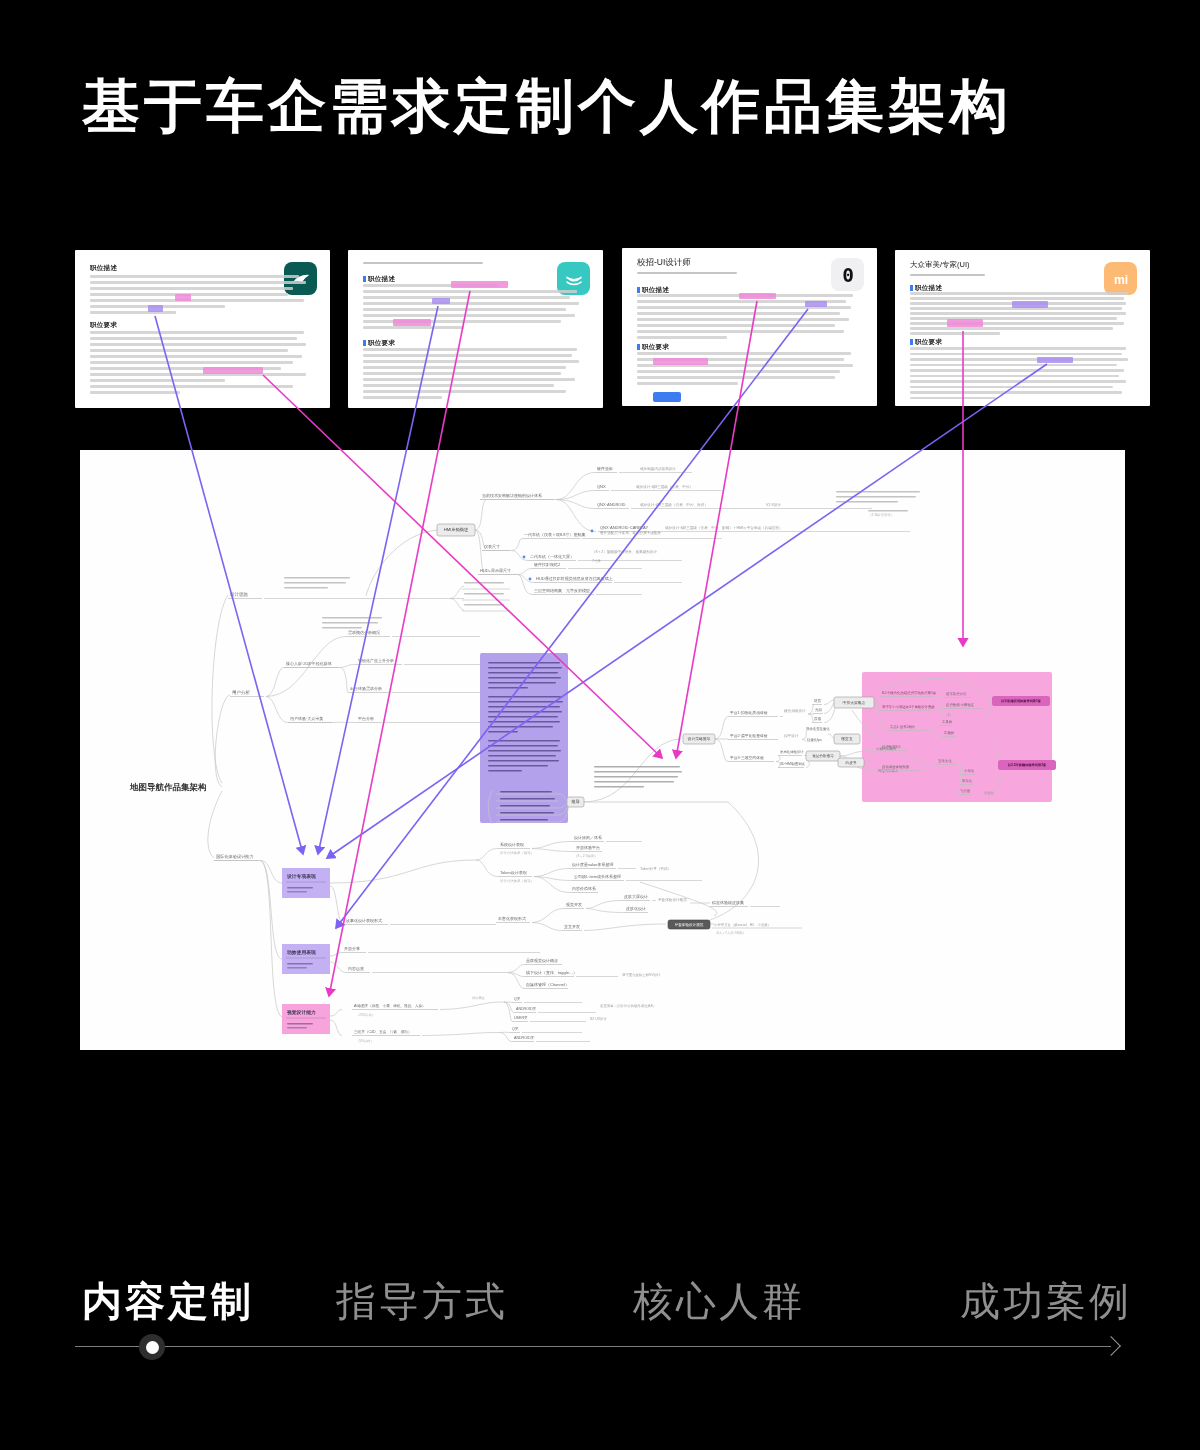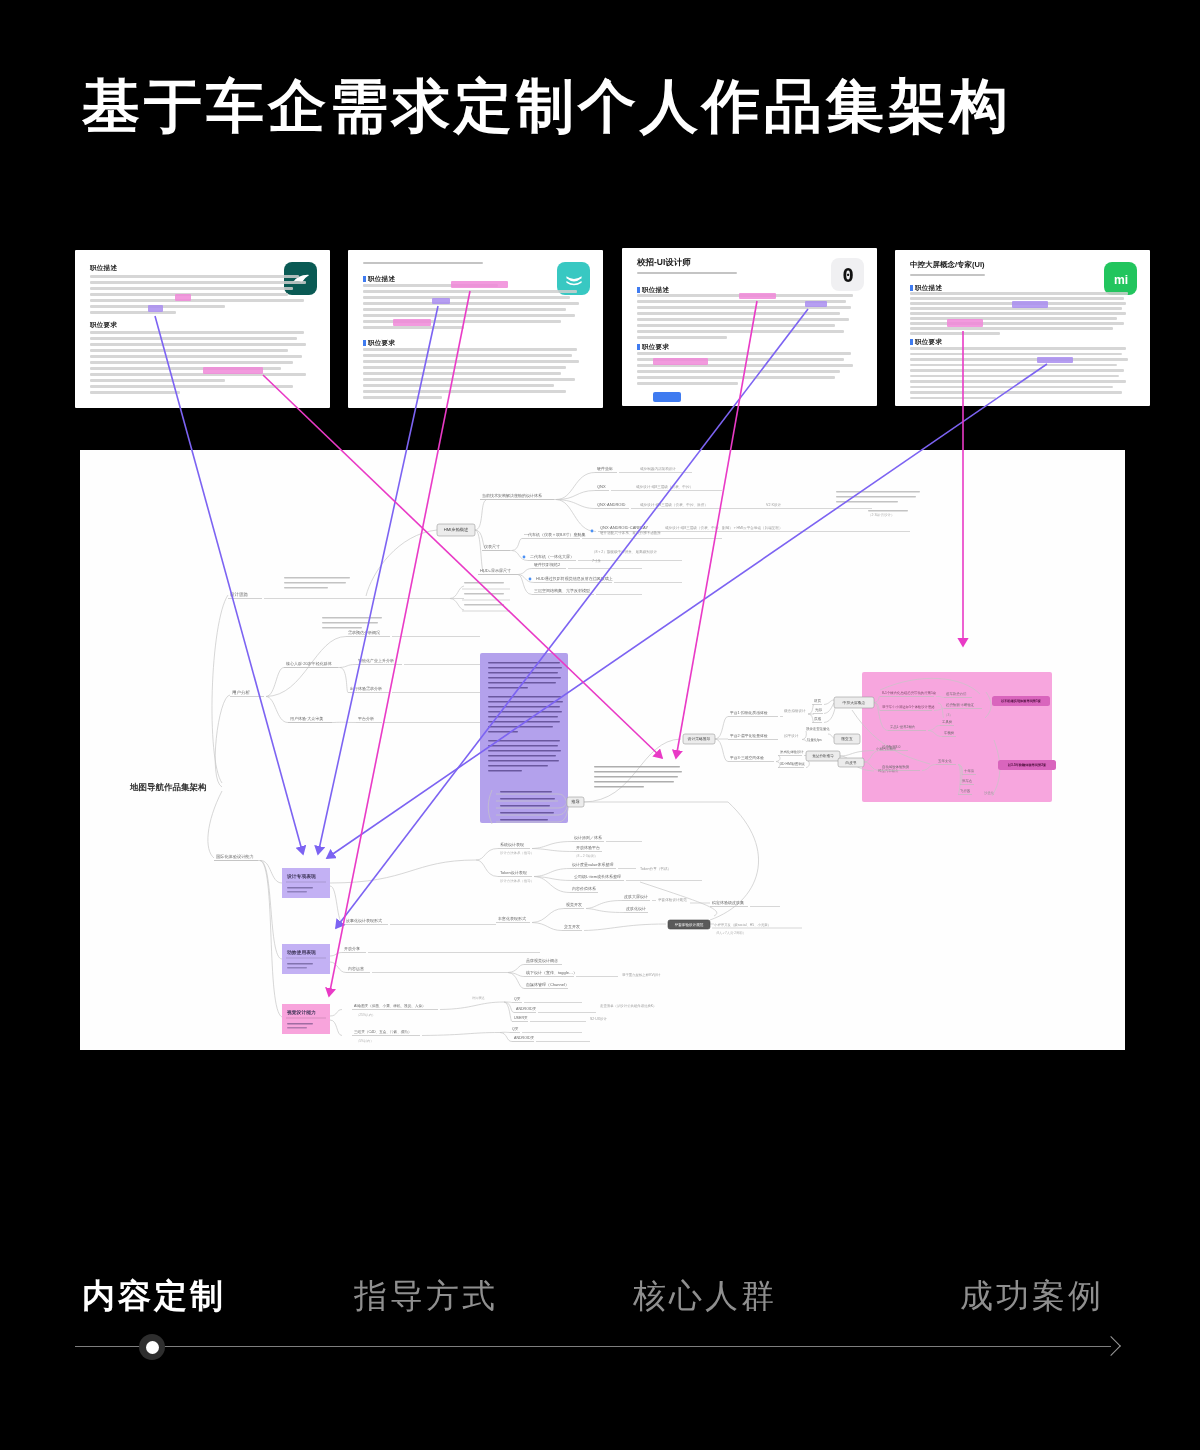--- a/index.html
+++ b/index.html
@@ -9,33 +9,33 @@
   *{margin:0;padding:0;box-sizing:border-box}
   html,body{width:1200px;height:1450px;background:var(--bg);overflow:hidden;
     font-family:"Liberation Sans","DejaVu Sans",sans-serif;position:relative}
   #stage{position:absolute;inset:0;width:1200px;height:1238px;background:var(--bg)}
   .page-title{position:absolute;left:82px;top:68px;color:#fff;font-size:58px;font-weight:bold;letter-spacing:4px}
   
   .card{position:absolute;background:#fff;width:255px;height:158px;border-radius:1px;overflow:hidden}
   .card .logo{position:absolute;right:13px;top:12px;width:33px;height:33px;border-radius:8px;
     display:flex;align-items:center;justify-content:center}
   .card h4{position:absolute;left:15px;font-size:6.5px;font-weight:bold;color:#222;letter-spacing:.3px}
-  .card .cardtitle{position:absolute;left:15px;font-weight:bold;color:#1b1b1b}
+  .card .cardtitle{position:absolute;left:15px;font-weight:normal;color:#1b1b1b}
   .sk{position:absolute;left:15px;height:2.6px;background:#cfcfcf;border-radius:1px;opacity:.85}
   .bc{position:absolute;left:15px;height:2.2px;background:#c4c4c4;border-radius:1px}
   .hl{position:absolute;border-radius:1px;opacity:.85}
   .hl.p{background:var(--hlp)} .hl.k{background:var(--hlk)}
   .secbar{display:inline-block;width:2.5px;height:6px;background:var(--blue);margin-right:2.5px;vertical-align:-0.5px}
   .applybtn{position:absolute;background:var(--blue);border-radius:2px}
   
   #canvas{position:absolute;left:80px;top:450px;width:1045px;height:600px;background:#fefefe}
   
   #overlay{position:absolute;left:0;top:0;width:1200px;height:1450px;pointer-events:none}
   
-  .tab{position:absolute;top:1274px;font-size:33px;letter-spacing:3px;color:#8f8f8f;cursor:pointer}
+  .tab{position:absolute;top:1274px;font-size:40px;letter-spacing:3px;color:#8f8f8f;cursor:pointer}
   .tab.active{color:#ffffff;font-weight:bold}
   .track{position:absolute;left:75px;top:1346px;width:1036px;height:1.4px;background:#7e7e7e}
   .track-arrow{position:absolute;left:1104px;top:1339px;width:14px;height:14px;border-right:1.6px solid #9a9a9a;border-top:1.6px solid #9a9a9a;transform:rotate(45deg)}
   .handle-outer{position:absolute;left:139px;top:1334px;width:26px;height:26px;border-radius:50%;background:#2e2e2e;display:flex;align-items:center;justify-content:center}
   .handle-inner{width:13px;height:13px;border-radius:50%;background:#fff}
 </style>
 </head>
 <body>
 
 <div id="stage">
@@ -141,26 +141,26 @@
         <div class="sk" style="top: 128px; width: 198px;"></div>
         <div class="sk" style="top: 134px; width: 101.25px;"></div>
       </div>
     <div class="hl k" style="left:117px;top:45px;width:37px;height:6px"></div>
     <div class="hl p" style="left:183px;top:53px;width:22px;height:6px"></div>
     <div class="hl k" style="left:31px;top:110px;width:55px;height:7px"></div>
     <div class="applybtn" style="left:31px;top:144px;width:28px;height:10px"></div>
   </div>
 
   <div class="card" style="left:895px;top:250px;height:156px">
-    <div class="logo" style="background:#22c55e">
+    <div class="logo" style="background:#fdba74">
       <svg width="26" height="26" viewBox="0 0 32 32">
           <text x="16" y="22" text-anchor="middle" font-size="15" font-weight="800" fill="#fff" font-family="'Liberation Sans',sans-serif">mi</text>
         </svg>
     </div>
-    <div class="cardtitle" style="top:10px;font-size:7.5px">中控大屏概念/专家(UI)</div>
+    <div class="cardtitle" style="top:10px;font-size:7.5px">大众审美/专家(UI)</div>
     <div class="bc" style="top:24px;width:75px"></div>
     <h4 style="top:34px"><span class="secbar"></span><span>职位描述</span></h4>
     <div>
         <div class="sk" style="top: 42px; width: 218.25px;"></div>
         <div class="sk" style="top: 47px; width: 213.75px;"></div>
         <div class="sk" style="top: 52px; width: 216px;"></div>
         <div class="sk" style="top: 57px; width: 211.5px;"></div>
         <div class="sk" style="top: 62px; width: 216px;"></div>
         <div class="sk" style="top: 67px; width: 207px;"></div>
         <div class="sk" style="top: 72px; width: 213.75px;"></div>
@@ -603,21 +603,21 @@
         <line x1="808" y1="309" x2="336" y2="928" stroke="#7c63f2" stroke-width="1.6" marker-end="url(#mP)"></line>
         <line x1="1047" y1="364" x2="327" y2="858" stroke="#7c63f2" stroke-width="1.6" marker-end="url(#mP)"></line>
         <line x1="263" y1="375" x2="662" y2="758" stroke="#e93ac6" stroke-width="1.6" marker-end="url(#mK)"></line>
         <line x1="470" y1="291" x2="329" y2="996" stroke="#e93ac6" stroke-width="1.6" marker-end="url(#mK)"></line>
         <line x1="757" y1="301" x2="676" y2="758" stroke="#e93ac6" stroke-width="1.6" marker-end="url(#mK)"></line>
         <line x1="963" y1="331" x2="963" y2="646" stroke="#e93ac6" stroke-width="1.6" marker-end="url(#mK)"></line>
       </g>
   </svg>
 
   <div class="tab active" style="left:82px">内容定制</div>
-  <div class="tab" style="left:354px">指导方式</div>
+  <div class="tab" style="left:336px">指导方式</div>
   <div class="tab" style="left:633px">核心人群</div>
   <div class="tab" style="left:960px">成功案例</div>
   <div class="track"></div>
   <div class="track-arrow"></div>
   <div class="handle-outer">
       <div class="handle-inner"></div>
     </div>
 </div>
 
 </body></html>

